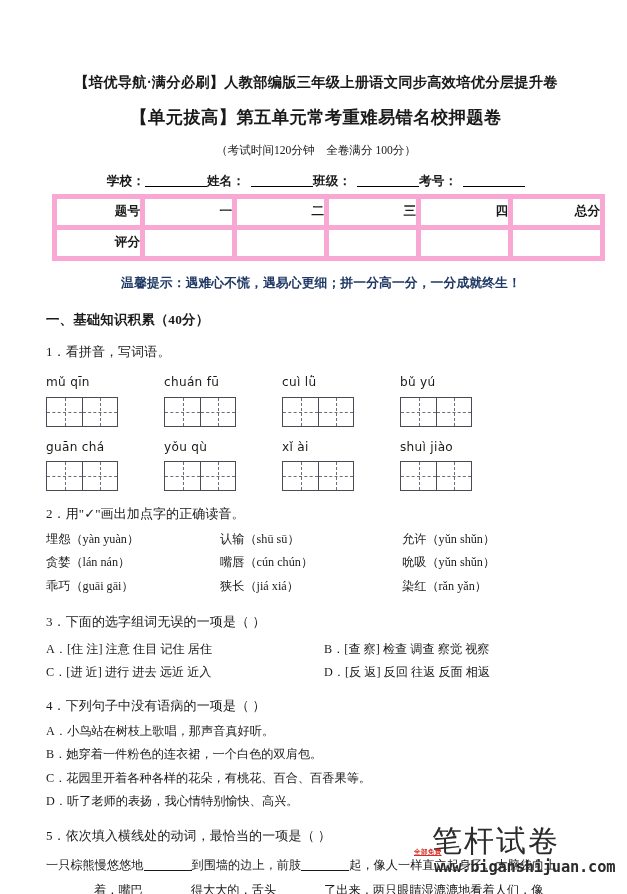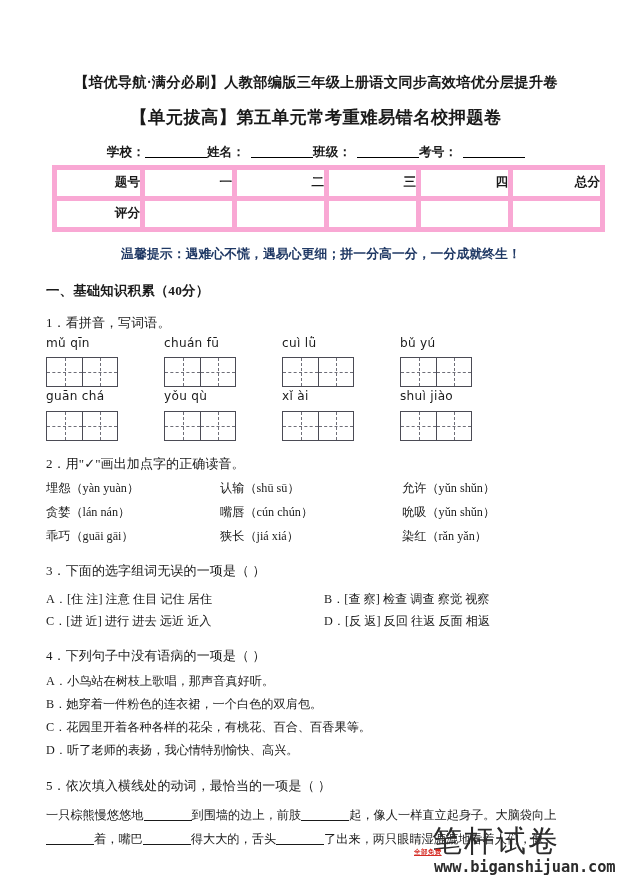--- a/index.html
+++ b/index.html
@@ -118,21 +118,21 @@
     margin-top: 13px;
     font-size: 12.2px;
     line-height: 1.55;
   }
   .q-stem {
     font-size: 13px;
     letter-spacing: 0.1px;
   }
 
   
-  .pinyin-block { margin-top: 0; }
+  .pinyin-block { margin-top: 11px; }
   .pinyin-row {
     display: flex;
     align-items: flex-end;
   }
   .pinyin-item {
     margin-right: 46px;
   }
   .pinyin-item:last-child { margin-right: 0; }
   .pinyin-text {
     font-family: "DejaVu Sans", "Liberation Sans", sans-serif;
@@ -263,20 +263,21 @@
   }
 </style>
 </head>
 <body>
 
 <div class="page">
   <div class="content">
 
     <div class="title-line1">【培优导航·满分必刷】人教部编版三年级上册语文同步高效培优分层提升卷</div>
     <div class="title-line2">【单元拔高】第五单元常考重难易错名校押题卷</div>
+    <div class="title-sub">（考试时间120分钟　全卷满分 100分）</div>
 
     <div class="info-row">
       <span>学校：</span><span class="blank"></span><span>姓名：</span><span class="gap"></span><span class="blank"></span><span>班级：</span><span class="gap"></span><span class="blank"></span><span>考号：</span><span class="gap"></span><span class="blank"></span>
     </div>
 
     <table class="score-table">
       <tbody>
         <tr>
           <td class="c0">题号</td>
           <td class="cx">一</td>

